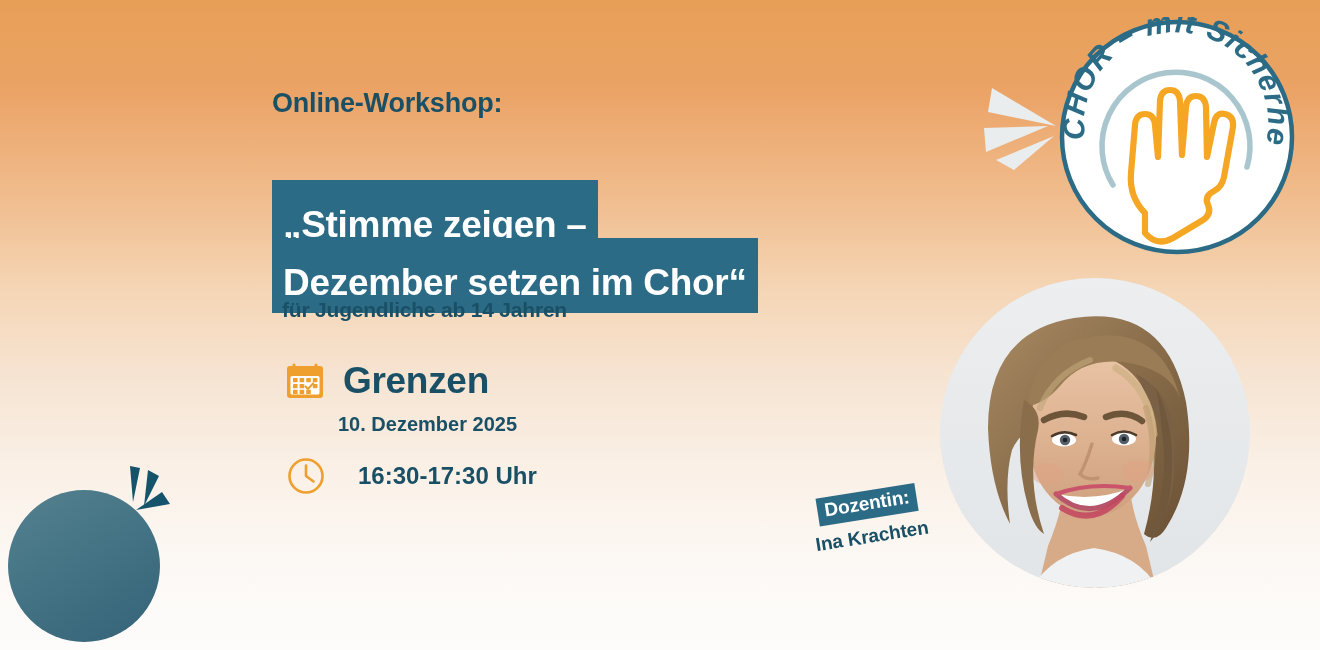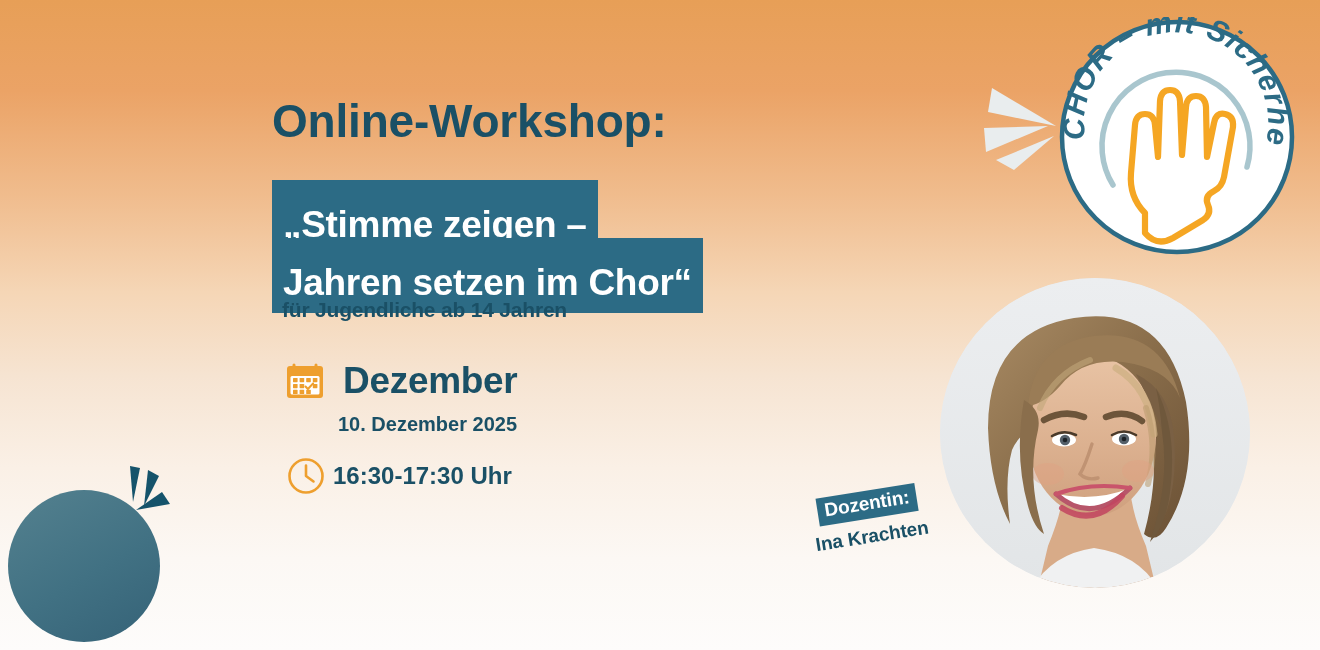--- a/index.html
+++ b/index.html
@@ -60,23 +60,23 @@
   .text-col {
     position: absolute;
     left: 272px;
     top: 0;
     width: 700px;
     height: 650px;
   }
 
   .eyebrow {
     position: absolute;
-    top: 94px;
+    top: 88px;
     left: 0;
-    font-size: 46px;
+    font-size: 27px;
     font-weight: bold;
     color: #1a5066;
     letter-spacing: -0.2px;
     white-space: nowrap;
   }
 
   .title-line {
     position: absolute;
     left: 0;
     background: #2c6b85;
@@ -126,21 +126,21 @@
     font-weight: bold;
     color: #1a5066;
     white-space: nowrap;
   }
   .time-row {
     position: absolute;
     top: 456px;
     left: 14px;
     display: flex;
     align-items: center;
-    gap: 7px;
+    gap: 32px;
   }
   .time-text {
     font-size: 24px;
     font-weight: bold;
     color: #1a5066;
     white-space: nowrap;
   }
 
   
   .instructor {
@@ -209,21 +209,21 @@
     <polygon points="6,46 70,44 8,70" fill="#e9edee"></polygon>
     <polygon points="36,88 76,54 18,78" fill="#e9edee"></polygon>
   </svg>
 
   <div class="text-col">
 
     <div class="eyebrow">Online-Workshop:</div>
 
     <div class="title-line title-line-1">„Stimme zeigen –</div>
 
-    <div class="title-line title-line-2">Jahren setzen im Chor“</div>
+    <div class="title-line title-line-2">Dezember setzen im Chor“</div>
 
     <div class="subtitle">für Jugendliche ab 14 Jahren</div>
 
     <div class="date-row">
       <svg width="42" height="42" viewBox="0 0 42 42">
         <path d="M10 5 v5 M32 5 v5" stroke="#EE9F2E" stroke-width="3" stroke-linecap="round" fill="none"></path>
         <rect x="3" y="6" width="36" height="32" rx="3" fill="#EE9F2E"></rect>
         <rect x="6.5" y="16" width="29" height="18.5" rx="1.5" fill="#ffffff"></rect>
         <g fill="#EE9F2E">
           <rect x="9" y="18" width="4.6" height="4.2" rx="0.6"></rect>
@@ -232,21 +232,21 @@
           <rect x="28.8" y="18" width="4.6" height="4.2" rx="0.6"></rect>
           <rect x="9" y="24" width="4.6" height="4.2" rx="0.6"></rect>
           <rect x="15.6" y="24" width="4.6" height="4.2" rx="0.6"></rect>
           <rect x="28.8" y="24" width="4.6" height="4.2" rx="0.6"></rect>
           <rect x="9" y="29.8" width="4.6" height="4.2" rx="0.6"></rect>
           <rect x="15.6" y="29.8" width="4.6" height="4.2" rx="0.6"></rect>
           <rect x="22.2" y="29.8" width="4.6" height="4.2" rx="0.6"></rect>
         </g>
         <path d="M21.5 26.6 l2.4 2.4 l5.2 -5.6" stroke="#EE9F2E" stroke-width="2.1" fill="none" stroke-linecap="round" stroke-linejoin="round"></path>
       </svg>
-      <span class="day-name">Dezember</span>
+      <span class="day-name">Grenzen</span>
     </div>
 
     <div class="date-full">10. Dezember 2025</div>
 
     <div class="time-row">
       <svg width="40" height="40" viewBox="0 0 40 40">
         <circle cx="20" cy="20" r="16.5" fill="none" stroke="#EE9F2E" stroke-width="2.6"></circle>
         <path d="M20 9.5 V20 L27.5 25.5" fill="none" stroke="#EE9F2E" stroke-width="2.6" stroke-linecap="round" stroke-linejoin="round"></path>
       </svg>
       <span class="time-text">16:30-17:30 Uhr</span>

